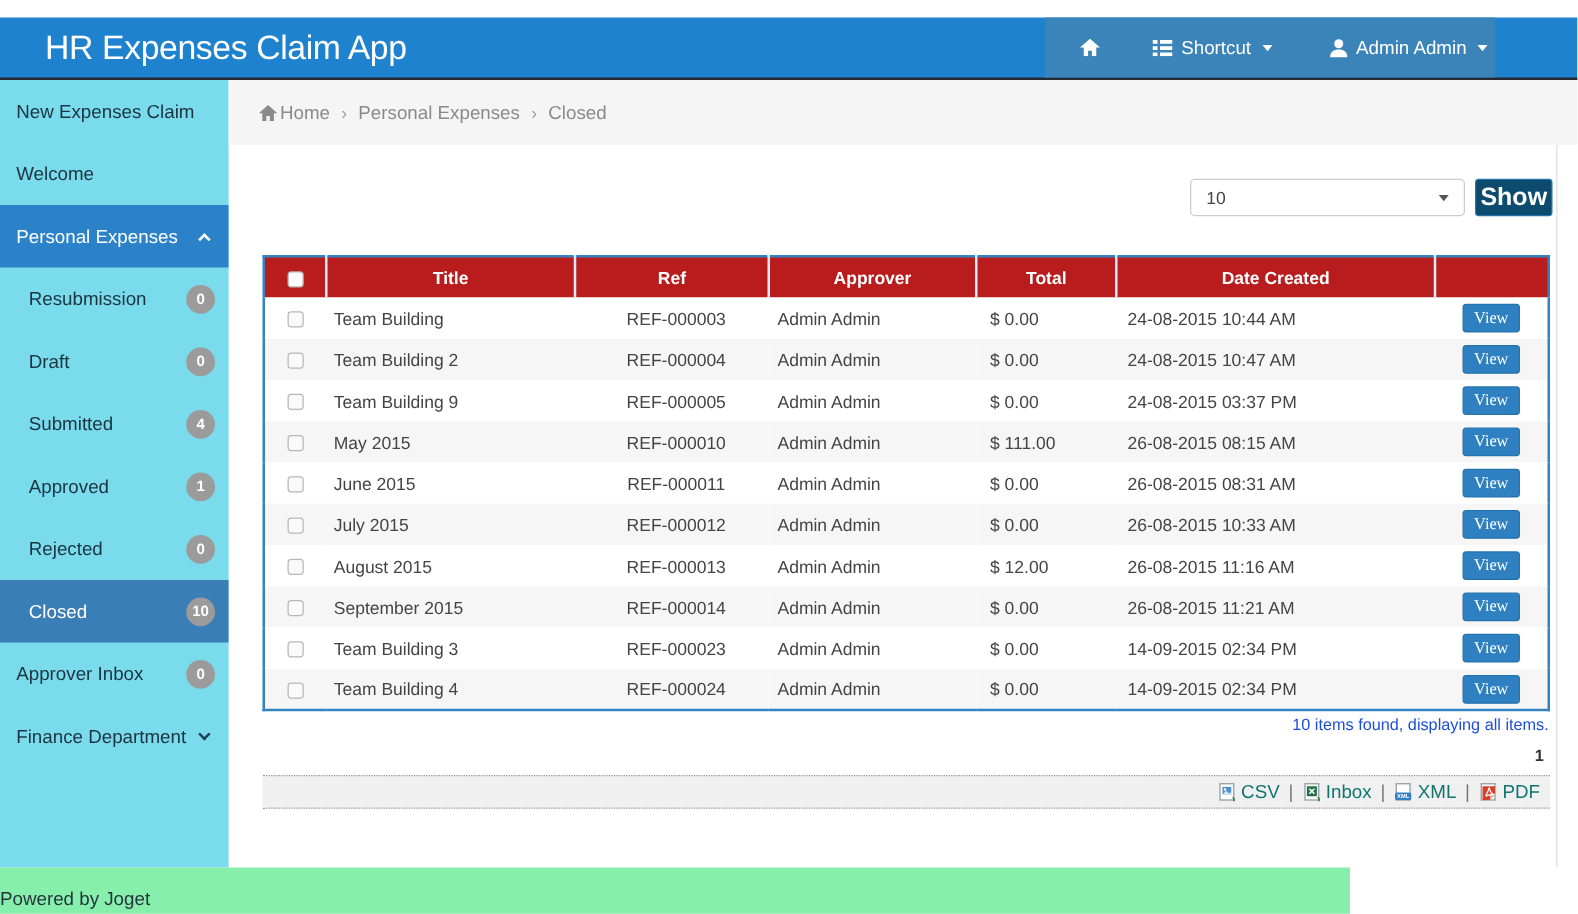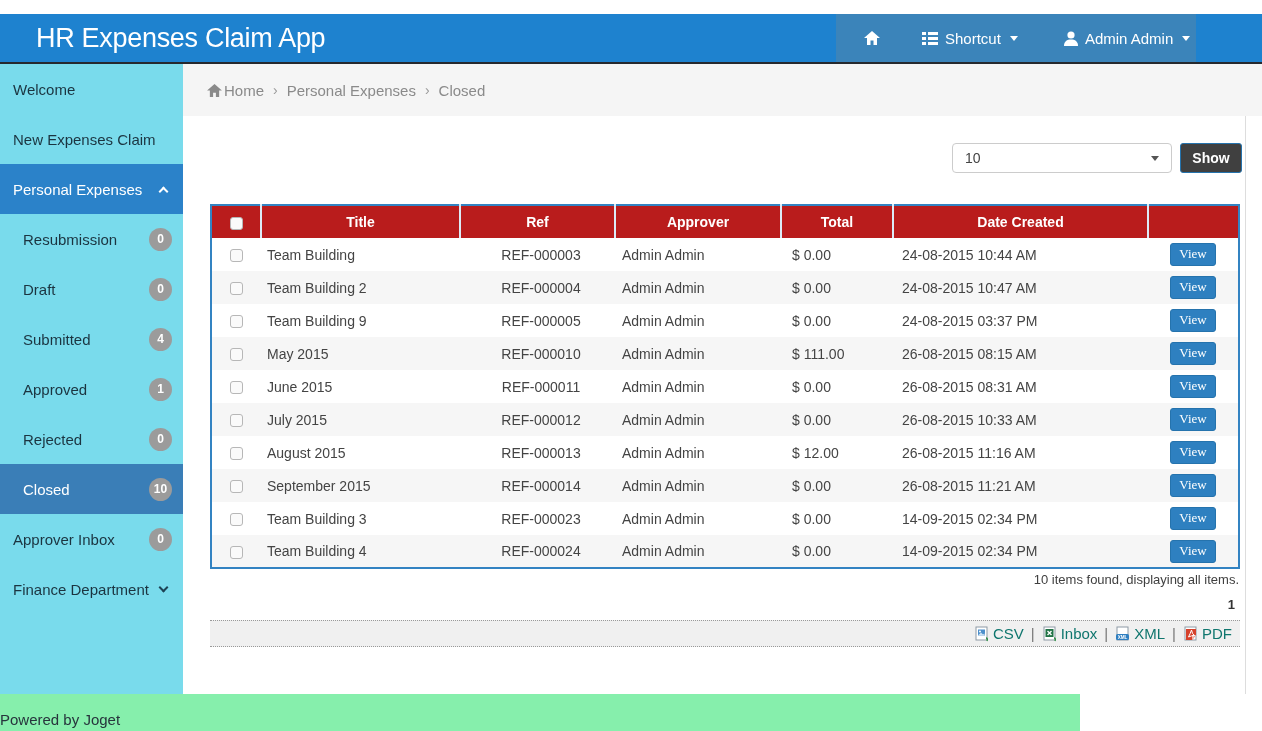--- a/index.html
+++ b/index.html
@@ -50,22 +50,22 @@
   .bc-home { display:flex; align-items:center; gap:2px; }
 
   .content { position:relative; height:578px; width:1063px; border-right:1px solid #ddd; }
 
   
   .select-box { position:absolute; left:769px; top:27px; width:220px; height:30px; background:#fff;
                 border:1px solid #ccc; border-radius:4px; font-size:14px; color:#444;
                 display:flex; align-items:center; padding:0 12px; cursor:pointer; }
   .select-caret { margin-left:auto; width:0; height:0; border-left:4px solid transparent;
                   border-right:4px solid transparent; border-top:5px solid #555; }
-  .show-btn { position:absolute; left:997px; top:27px; width:62px; height:30px; background:#404040;
-              border:1px solid #2573ad; border-radius:3px; color:#fff; font-size:14px; font-weight:bold;
+  .show-btn { position:absolute; left:997px; top:27px; width:62px; height:30px; background:#0c4a6e;
+              border:1px solid #2573ad; border-radius:3px; color:#fff; font-size:20px; font-weight:bold;
               font-family:"Liberation Sans",sans-serif; cursor:pointer; }
 
   
   .grid { position:absolute; left:27px; top:88px; width:1030px; border-collapse:collapse;
           border:2px solid #3383c2; table-layout:fixed; font-size:14px; color:#444; }
   .grid th { background:#b91c1c; color:#fff; font-weight:bold; font-size:14px; height:33px; text-align:center; }
   .grid th + th { border-left:2px solid #dcebf7; }
   .grid td { height:33px; background:#fff; }
   .grid tr:nth-child(even) td { background:#f6f6f6; }
   .col-chk { width:50px; } .col-title { width:199px; } .col-ref { width:155px; }
@@ -73,21 +73,21 @@
   .td-title { padding-left:6px; } .td-ref { padding-left:7px;text-align:center; } .td-appr { padding-left:7px; }
   .td-total { padding-left:11px; } .td-date { padding-left:9px; }
   .td-chk, .th-chk { text-align:center; }
   .chk { appearance:none; -webkit-appearance:none; width:13px; height:13px; border:1px solid #b7b7b7;
          border-radius:3px; background:#fafafa; vertical-align:middle; cursor:pointer; }
   .td-act { text-align:center; }
   .view-btn { background:#2e80c0; border:1px solid #2573ad; border-radius:3px; color:#fff;
               font-size:13px; padding:2px 8px 3px; cursor:pointer; font-family:Liberation Serif, serif; }
 
   
-  .items-found { position:absolute; top:456px; right:6px; font-size:13px; color:#404040; }
+  .items-found { position:absolute; top:456px; right:6px; font-size:13px; color:#1d4ed8; }
   .page-num { position:absolute; top:481px; right:10px; font-size:13px; color:#333; font-weight:bold; cursor:pointer; }
   .export-bar { position:absolute; left:27px; top:504px; width:1030px; height:27px; background:#f0f0f0;
                 border-top:1px dotted #999; border-bottom:1px dotted #999;
                 display:flex; align-items:center; justify-content:flex-end; padding-right:8px;
                 font-size:15px; color:#555; gap:7px; }
   .exp-link { display:flex; align-items:center; gap:3px; color:#0f766e; cursor:pointer; }
   .exp-sep { color:#777; }
 </style>
 </head>
 <body>
@@ -120,24 +120,24 @@
             <path d="M0 15 C0 10.5 3 8.6 7 8.6 C11 8.6 14 10.5 14 15 Z" fill="#fff"></path>
         </svg>
         <span>Admin Admin</span>
         <span class="caret-down"></span>
       </div>
     </div>
   </div>
 
   <div class="sidebar">
     <div class="side-item">
+      <span>New Expenses Claim</span>
+    </div>
+    <div class="side-item">
       <span>Welcome</span>
-    </div>
-    <div class="side-item">
-      <span>New Expenses Claim</span>
     </div>
     <div class="side-item active">
       <span>Personal Expenses</span>
       <span class="chev up"></span>
     </div>
     <div class="side-item sub">
       <span>Resubmission</span>
       <span class="badge">0</span>
     </div>
     <div class="side-item sub">

